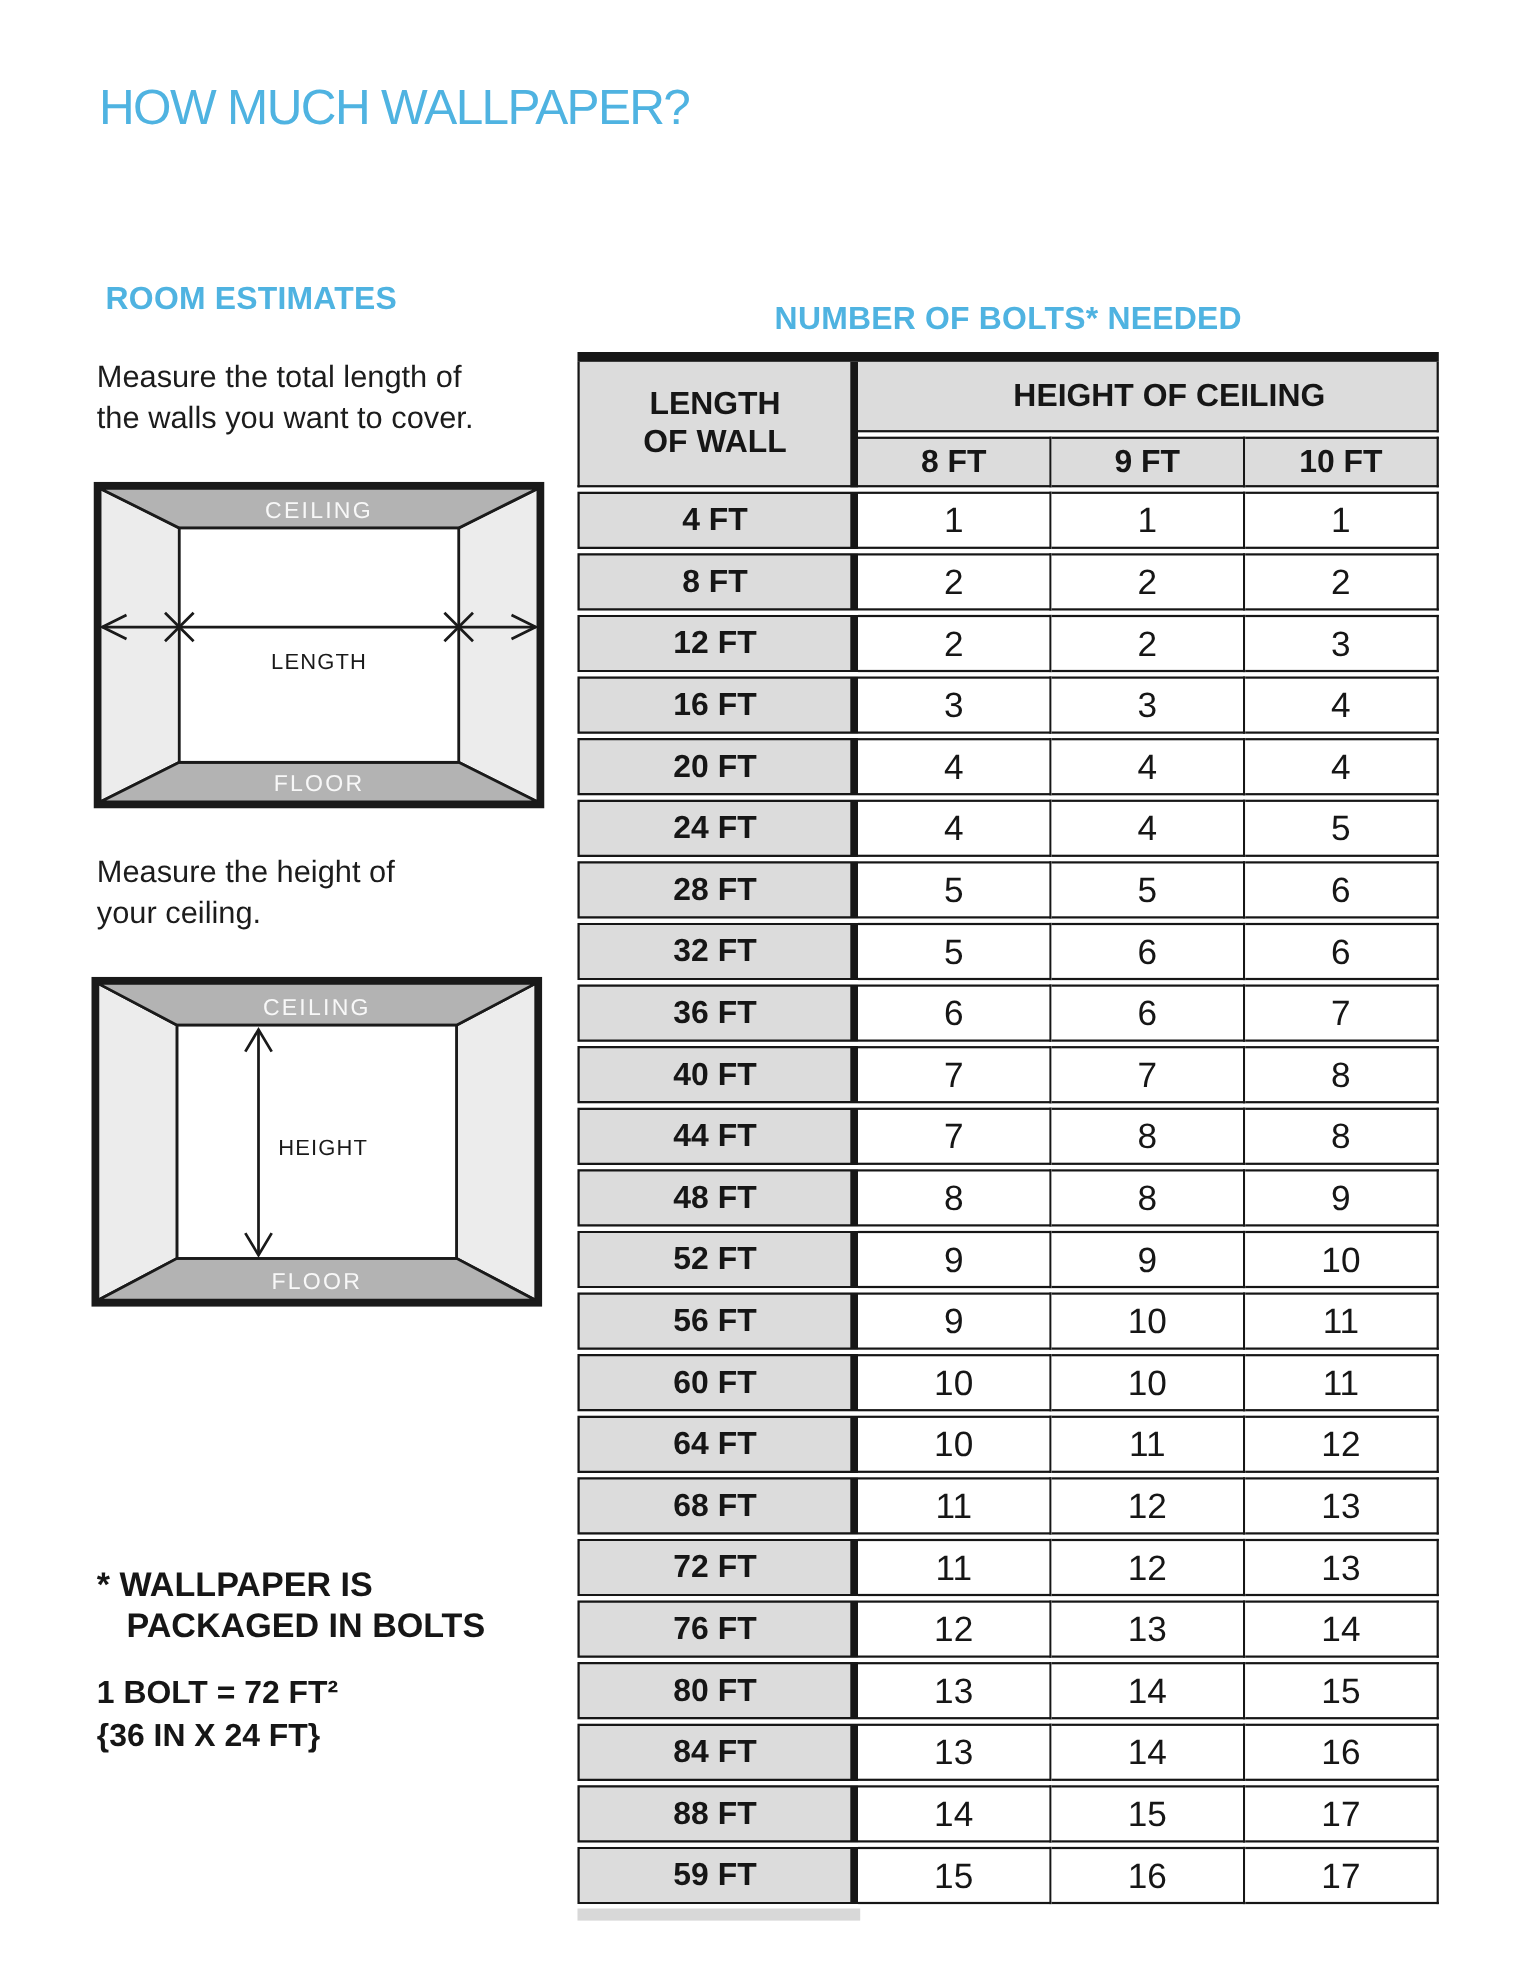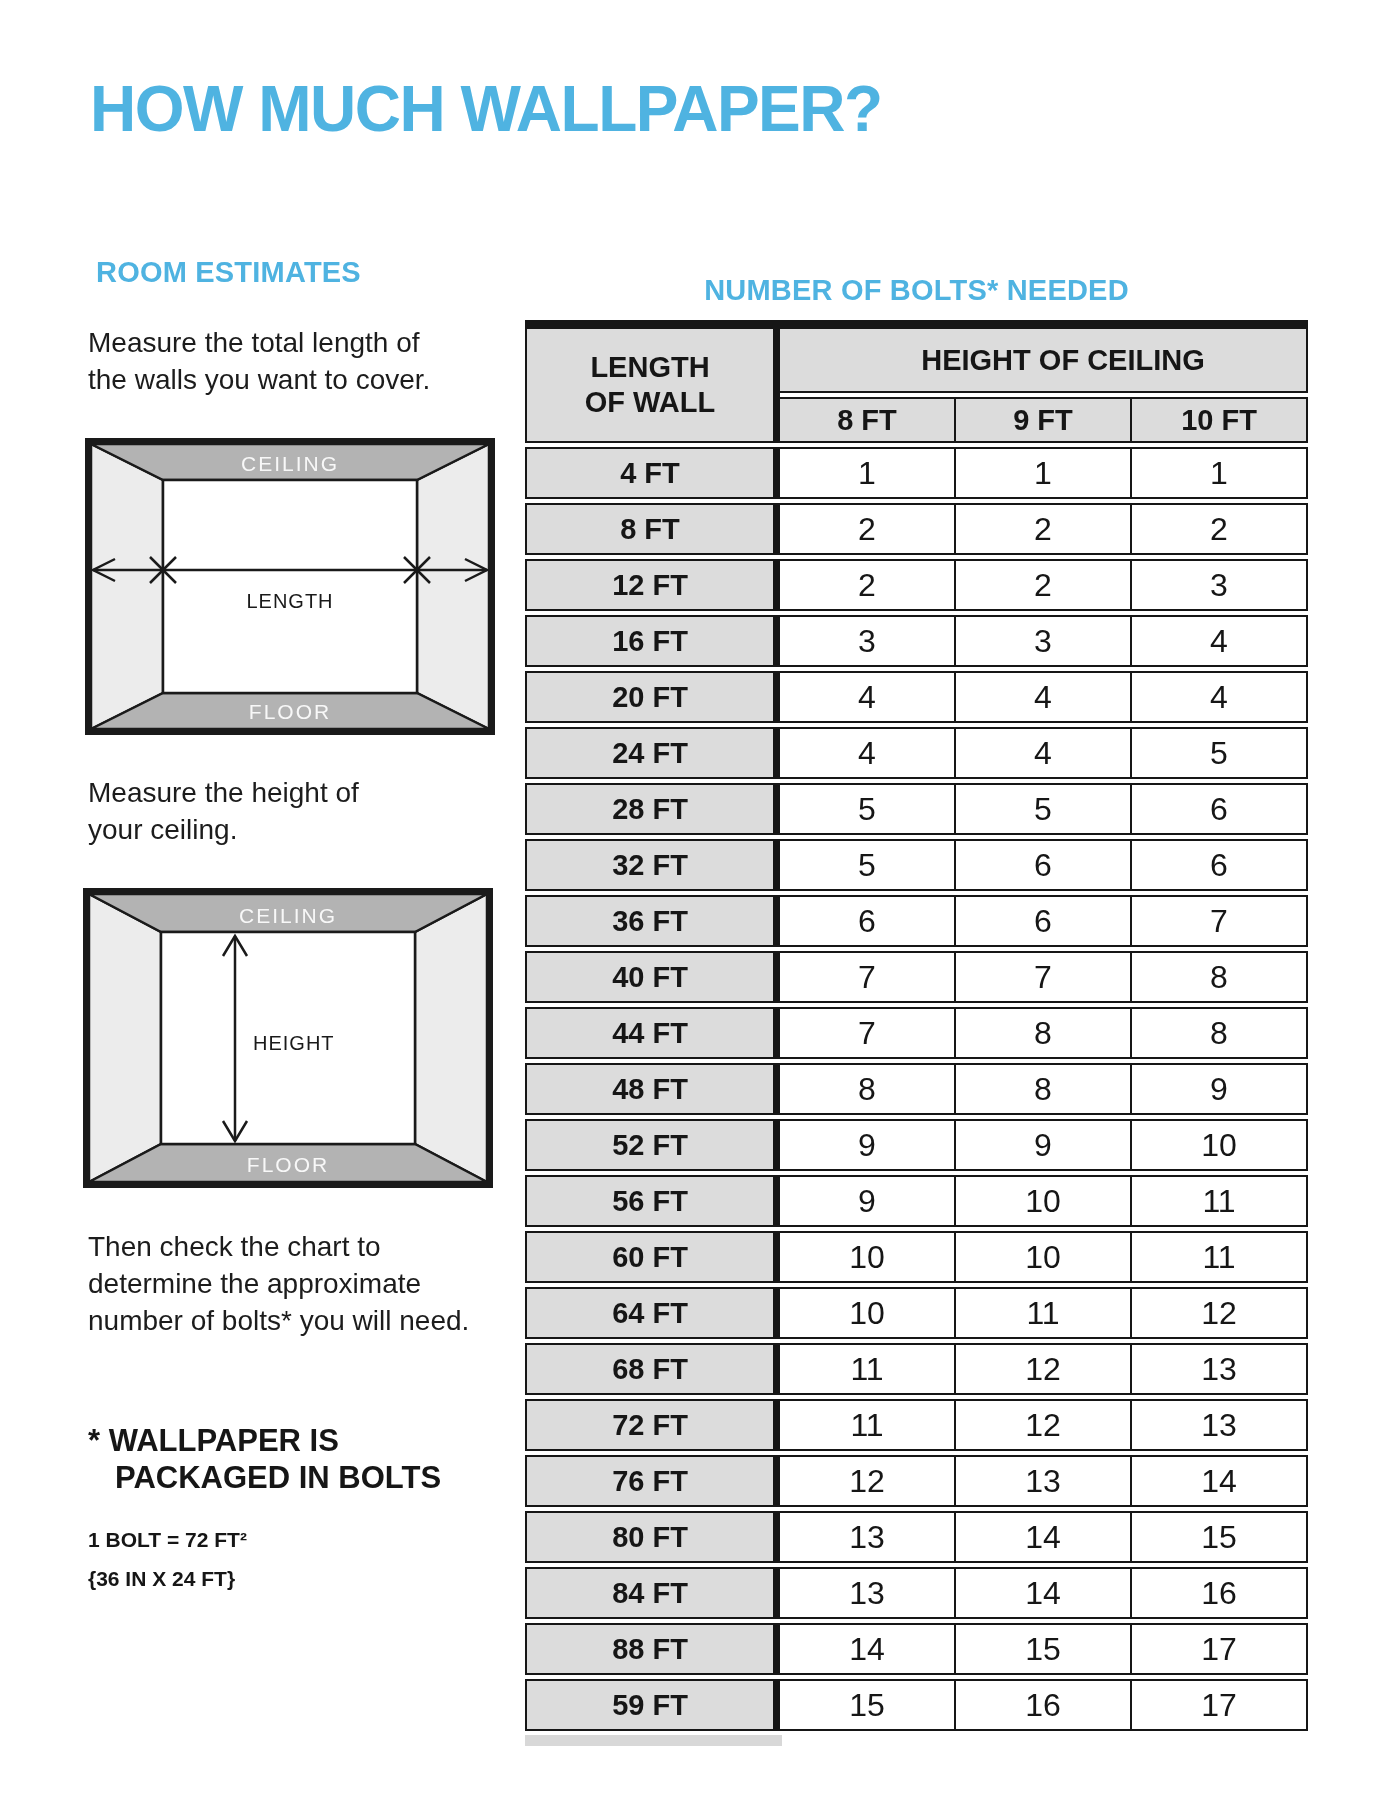--- a/index.html
+++ b/index.html
@@ -9,22 +9,22 @@
     width: 1391px;
     height: 1800px;
     background: #ffffff;
     font-family: "Liberation Sans", sans-serif;
     color: #1c1c1c;
     overflow: hidden;
   }
   .page-title {
     position: absolute;
     left: 90px; top: 72px;
-    font-size: 64px;
-    font-weight: bold;
+    font-size: 45px;
+    font-weight: normal;
     letter-spacing: -1.5px;
     color: var(--accent, #4FB3E1);
     white-space: nowrap;
   }
   .blue-heading {
     color: var(--accent, #4FB3E1);
     font-weight: bold;
     font-size: 29px;
     letter-spacing: 0.2px;
   }
@@ -46,21 +46,21 @@
     left: 88px; top: 1422px;
     font-size: 31px;
     font-weight: bold;
     line-height: 37px;
     color: #161616;
   }
   .footnote .indent { padding-left: 27px; text-align: right; }
   .bolt-info {
     position: absolute;
     left: 88px; top: 1520px;
-    font-size: 21px;
+    font-size: 29px;
     font-weight: bold;
     line-height: 39px;
     color: #161616;
   }
   .table-heading {
     position: absolute;
     left: 525px; top: 274px;
     width: 783px;
     text-align: center;
   }
@@ -173,25 +173,20 @@
     <g stroke="#1a1a1a" stroke-width="2.5" fill="none">
       <line x1="152" y1="48" x2="152" y2="253"></line>
       <path d="M140,68 L152,48 L164,68"></path>
       <path d="M140,233 L152,253 L164,233"></path>
     </g>
     <text x="205" y="35" text-anchor="middle" font-size="21" letter-spacing="2" fill="#f8f8f8">CEILING</text>
     <text x="205" y="284" text-anchor="middle" font-size="21" letter-spacing="2" fill="#f8f8f8">FLOOR</text>
     <text x="170" y="162" text-anchor="start" font-size="20" letter-spacing="1" fill="#1a1a1a">HEIGHT</text>
   </svg>
 
-  <div class="para step3">
-    <div>Then check the chart to</div>
-    <div>determine the approximate</div>
-    <div>number of bolts* you will need.</div>
-  </div>
 
   <div class="footnote">
     <div>* WALLPAPER IS</div>
     <div class="indent">PACKAGED IN BOLTS</div>
   </div>
 
   <div class="bolt-info">
     <div>1 BOLT = 72 FT²</div>
     <div>{36 IN X 24 FT}</div>
   </div>

